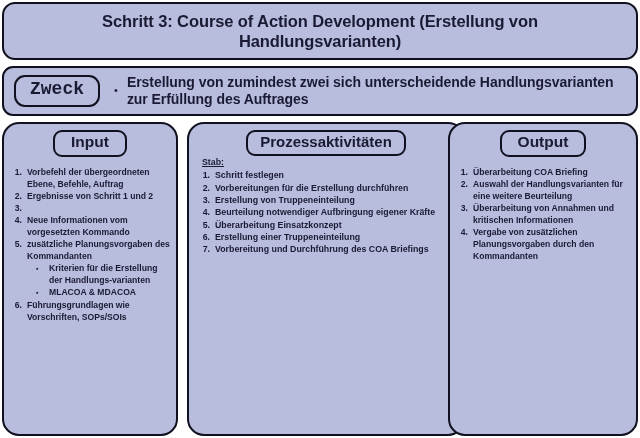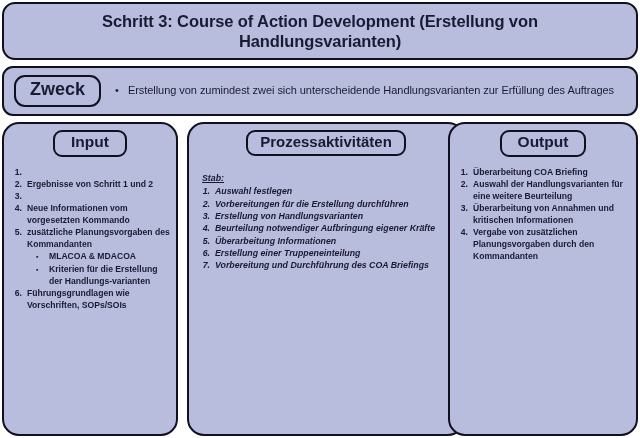--- a/index.html
+++ b/index.html
@@ -58,36 +58,37 @@
     background: #b8bcdd;
     border: 2.5px solid #10101e;
     border-radius: 11px;
     box-sizing: border-box;
     margin-left: 10px;
     padding: 3px 14px 5px 14px;
     font-size: 18px;
     font-weight: bold;
     line-height: 1.1;
     flex: 0 0 auto;
+    font-family: Liberation Mono, monospace;
   }
   #purpose-text-row {
     display: flex;
     align-items: center;
     margin-left: 14px;
     flex: 1 1 auto;
   }
   #purpose-bullet {
     font-size: 11px;
     line-height: 1;
     margin-right: 9px;
     margin-top: -2px;
   }
   #purpose-text {
-    font-size: 11px;
-    font-weight: normal;
+    font-size: 14px;
+    font-weight: bold;
     line-height: 1.25;
     letter-spacing: -0.05px;
   }
 
   
   .column {
     top: 122px;
     height: 314px;
     border-radius: 17px;
     padding: 0;
@@ -113,21 +114,21 @@
     white-space: nowrap;
   }
   #col-process .col-header { font-size: 15px; padding: 1px 12px 3px 12px; }
 
   .col-body {
     padding: 9px 6px 0 6px;
     font-size: 8.6px;
     font-weight: bold;
     line-height: 1.4;
   }
-  #col-process .col-body { padding: 16px 6px 0 9px; font-size: 8.8px; font-style: italic; }
+  #col-process .col-body { padding: 0 6px 0 9px; font-size: 8.8px; }
   #col-output  .col-body { padding: 9px 8px 0 6px; }
 
   .section-label {
     font-weight: bold;
     text-decoration: underline;
     font-size: 8.8px;
     margin-bottom: 1px;
     margin-left: 4px;
   }
 
@@ -185,82 +186,83 @@
 </div>
 
 <div class="panel column" id="col-input">
   <div class="col-header-wrap">
     <div class="col-header">Input</div>
   </div>
   <div class="col-body">
     <ol class="num-list">
       <li>
         <span class="marker">1.</span>
+        <span class="item-text">Vorbefehl der übergeordneten Ebene, Befehle, Auftrag</span>
       </li>
       <li>
         <span class="marker">2.</span>
         <span class="item-text">Ergebnisse von Schritt 1 und 2</span>
       </li>
       <li>
         <span class="marker">3.</span>
       </li>
       <li>
         <span class="marker">4.</span>
         <span class="item-text">Neue Informationen vom vorgesetzten Kommando</span>
       </li>
       <li>
         <span class="marker">5.</span>
         <span class="item-text">zusätzliche Planungsvorgaben des Kommandanten</span>
       </li>
     </ol>
     <ul class="sub-list">
       <li>
         <span class="sq">▪</span>
+        <span class="item-text">Kriterien für die Erstellung der Handlungs-varianten</span>
+      </li>
+      <li>
+        <span class="sq">▪</span>
         <span class="item-text">MLACOA &amp; MDACOA</span>
-      </li>
-      <li>
-        <span class="sq">▪</span>
-        <span class="item-text">Kriterien für die Erstellung der Handlungs-varianten</span>
       </li>
     </ul>
     <ol class="num-list">
       <li>
         <span class="marker">6.</span>
         <span class="item-text">Führungsgrundlagen wie Vorschriften, SOPs/SOIs</span>
       </li>
     </ol>
   </div>
 </div>
 
 <div class="panel column" id="col-process">
   <div class="col-header-wrap">
     <div class="col-header">Prozessaktivitäten</div>
   </div>
   <div class="col-body">
     <div class="section-label">Stab:</div>
     <ol class="num-list">
       <li>
         <span class="marker">1.</span>
-        <span class="item-text">Auswahl festlegen</span>
+        <span class="item-text">Schritt festlegen</span>
       </li>
       <li>
         <span class="marker">2.</span>
         <span class="item-text">Vorbereitungen für die Erstellung durchführen</span>
       </li>
       <li>
         <span class="marker">3.</span>
-        <span class="item-text">Erstellung von Handlungsvarianten</span>
+        <span class="item-text">Erstellung von Truppeneinteilung</span>
       </li>
       <li>
         <span class="marker">4.</span>
         <span class="item-text">Beurteilung notwendiger Aufbringung eigener Kräfte</span>
       </li>
       <li>
         <span class="marker">5.</span>
-        <span class="item-text">Überarbeitung Informationen</span>
+        <span class="item-text">Überarbeitung Einsatzkonzept</span>
       </li>
       <li>
         <span class="marker">6.</span>
         <span class="item-text">Erstellung einer Truppeneinteilung</span>
       </li>
       <li>
         <span class="marker">7.</span>
         <span class="item-text">Vorbereitung und Durchführung des COA Briefings</span>
       </li>
     </ol>

